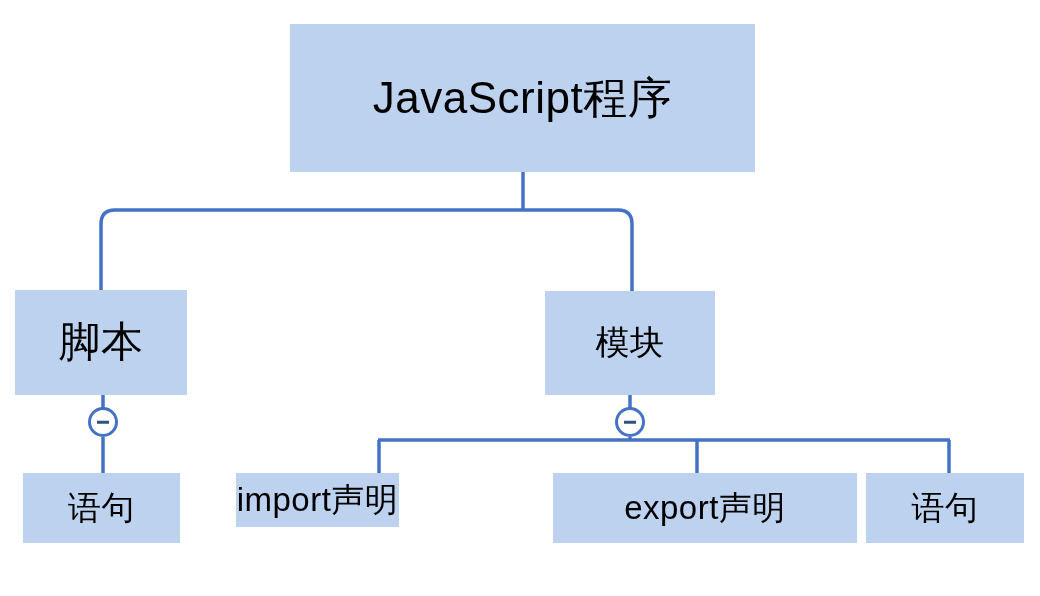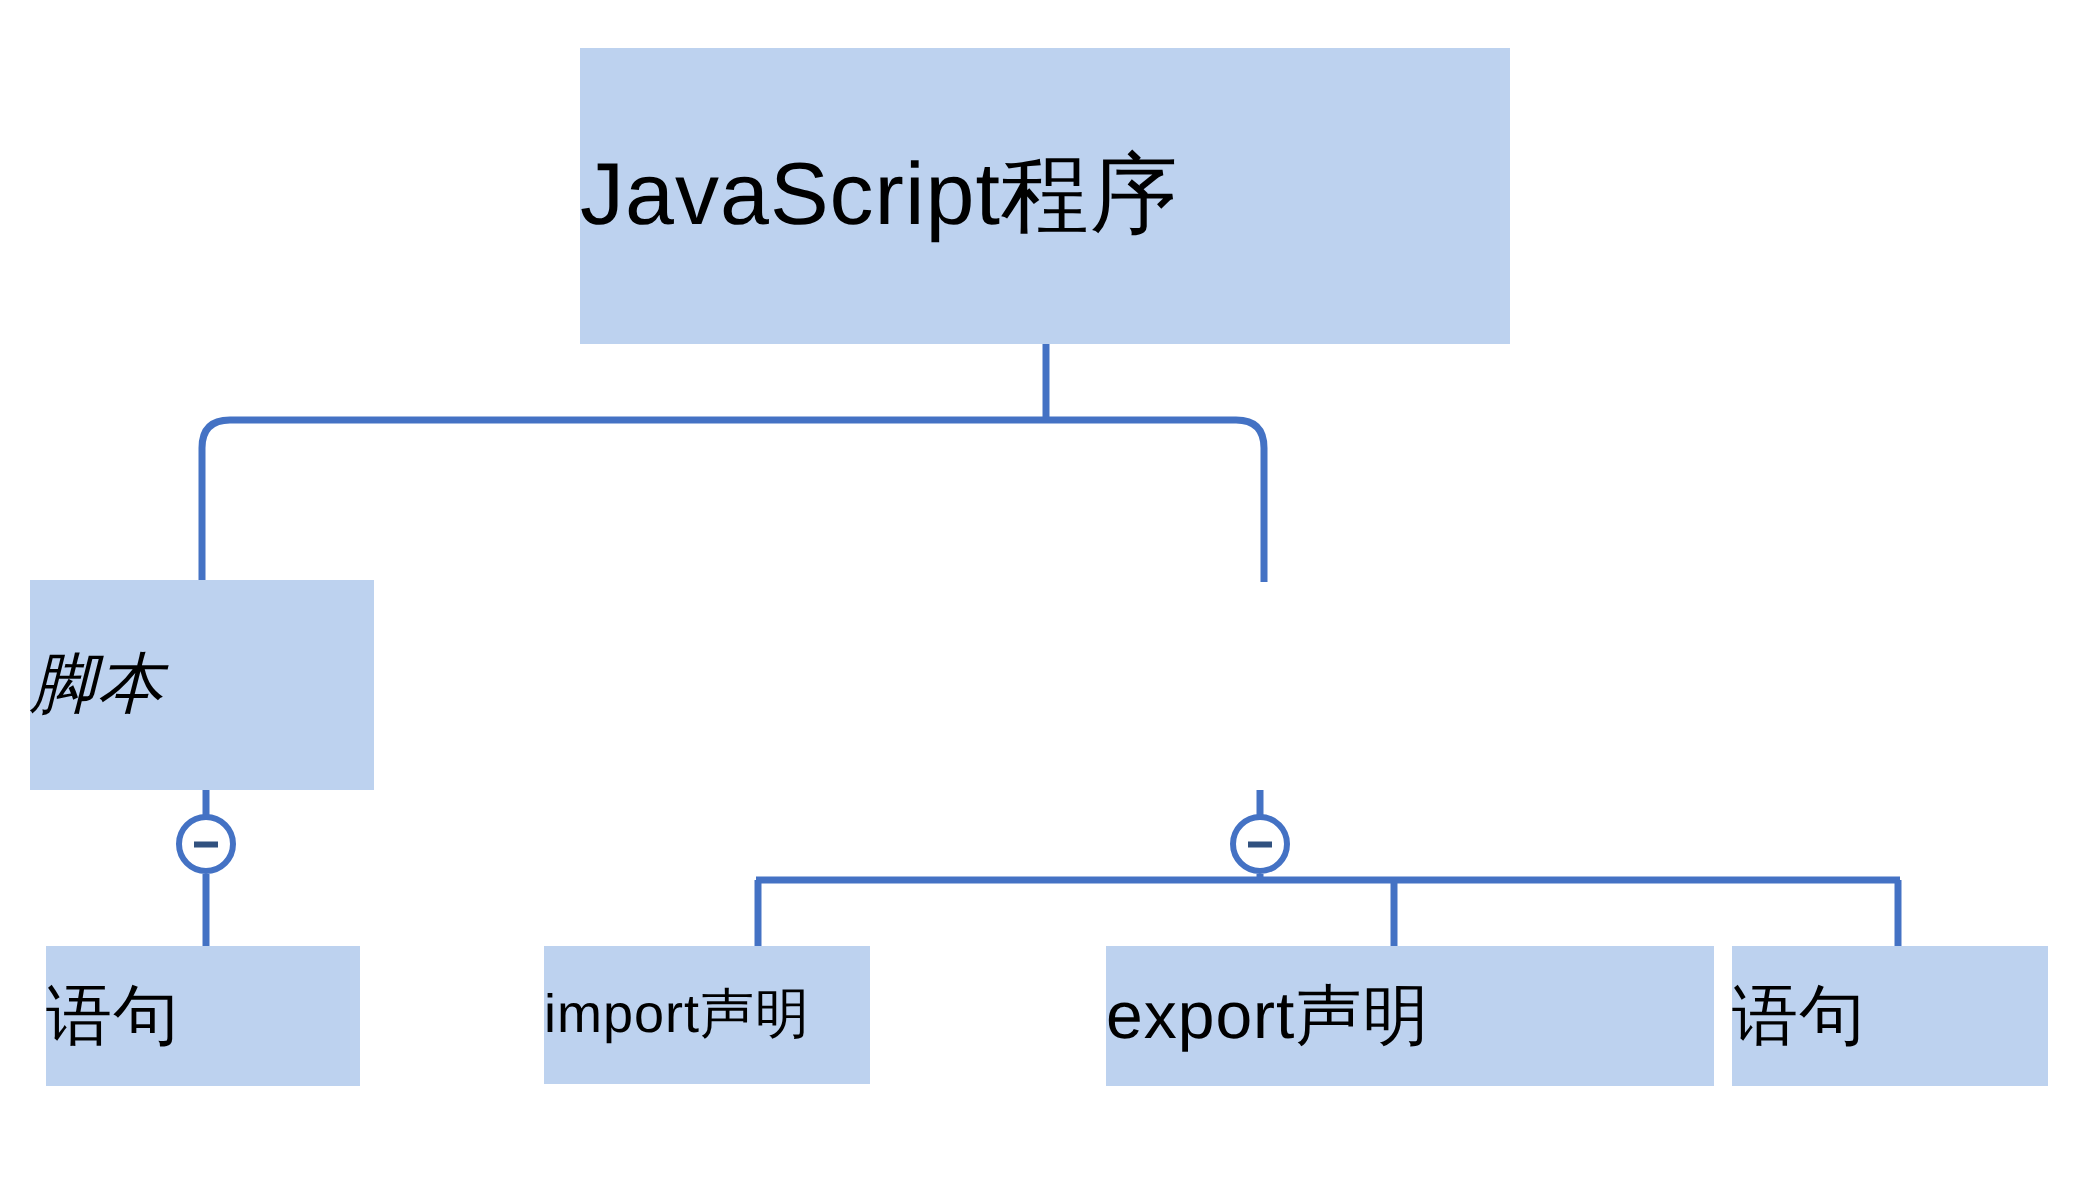--- a/index.html
+++ b/index.html
@@ -24,62 +24,61 @@
     top: 0;
     width: 1040px;
     height: 596px;
     pointer-events: none;
   }
   .node {
     position: absolute;
     background: #bdd2ef;
     display: flex;
     align-items: center;
+    justify-content: center;
     box-sizing: border-box;
     color: #000000;
     line-height: 1.1;
     white-space: nowrap;
     letter-spacing: 0.5px;
   }
   .node-root {
     left: 290px;
     top: 24px;
     width: 465px;
     height: 148px;
     font-size: 44px;
   }
   .node-script {
     left: 15px;
     top: 290px;
     width: 172px;
     height: 105px;
-    font-size: 33px;
-    font-style: italic;
+    font-size: 42px;
   }
   .node-module {
     left: 545px;
     top: 291px;
     width: 170px;
     height: 104px;
     font-size: 34px;
   }
   .node-stmt-left {
     left: 23px;
     top: 473px;
     width: 157px;
     height: 70px;
     font-size: 33px;
   }
   .node-import {
     left: 236px;
     top: 473px;
     width: 163px;
-    height: 69px;
-    font-size: 27px;
-    margin-left: 36px;
+    height: 54px;
+    font-size: 33px;
   }
   .node-export {
     left: 553px;
     top: 473px;
     width: 304px;
     height: 70px;
     font-size: 33px;
   }
   .node-stmt-right {
     left: 866px;
@@ -140,20 +139,23 @@
   </svg>
 
   <div class="node node-root">
     <span>JavaScript程序</span>
   </div>
 
   <div class="node node-script">
     <span>脚本</span>
   </div>
 
+  <div class="node node-module">
+    <span>模块</span>
+  </div>
 
   <div class="toggle toggle-script"></div>
 
   <div class="toggle toggle-module"></div>
 
   <div class="node node-stmt-left">
     <span>语句</span>
   </div>
 
   <div class="node node-import">

